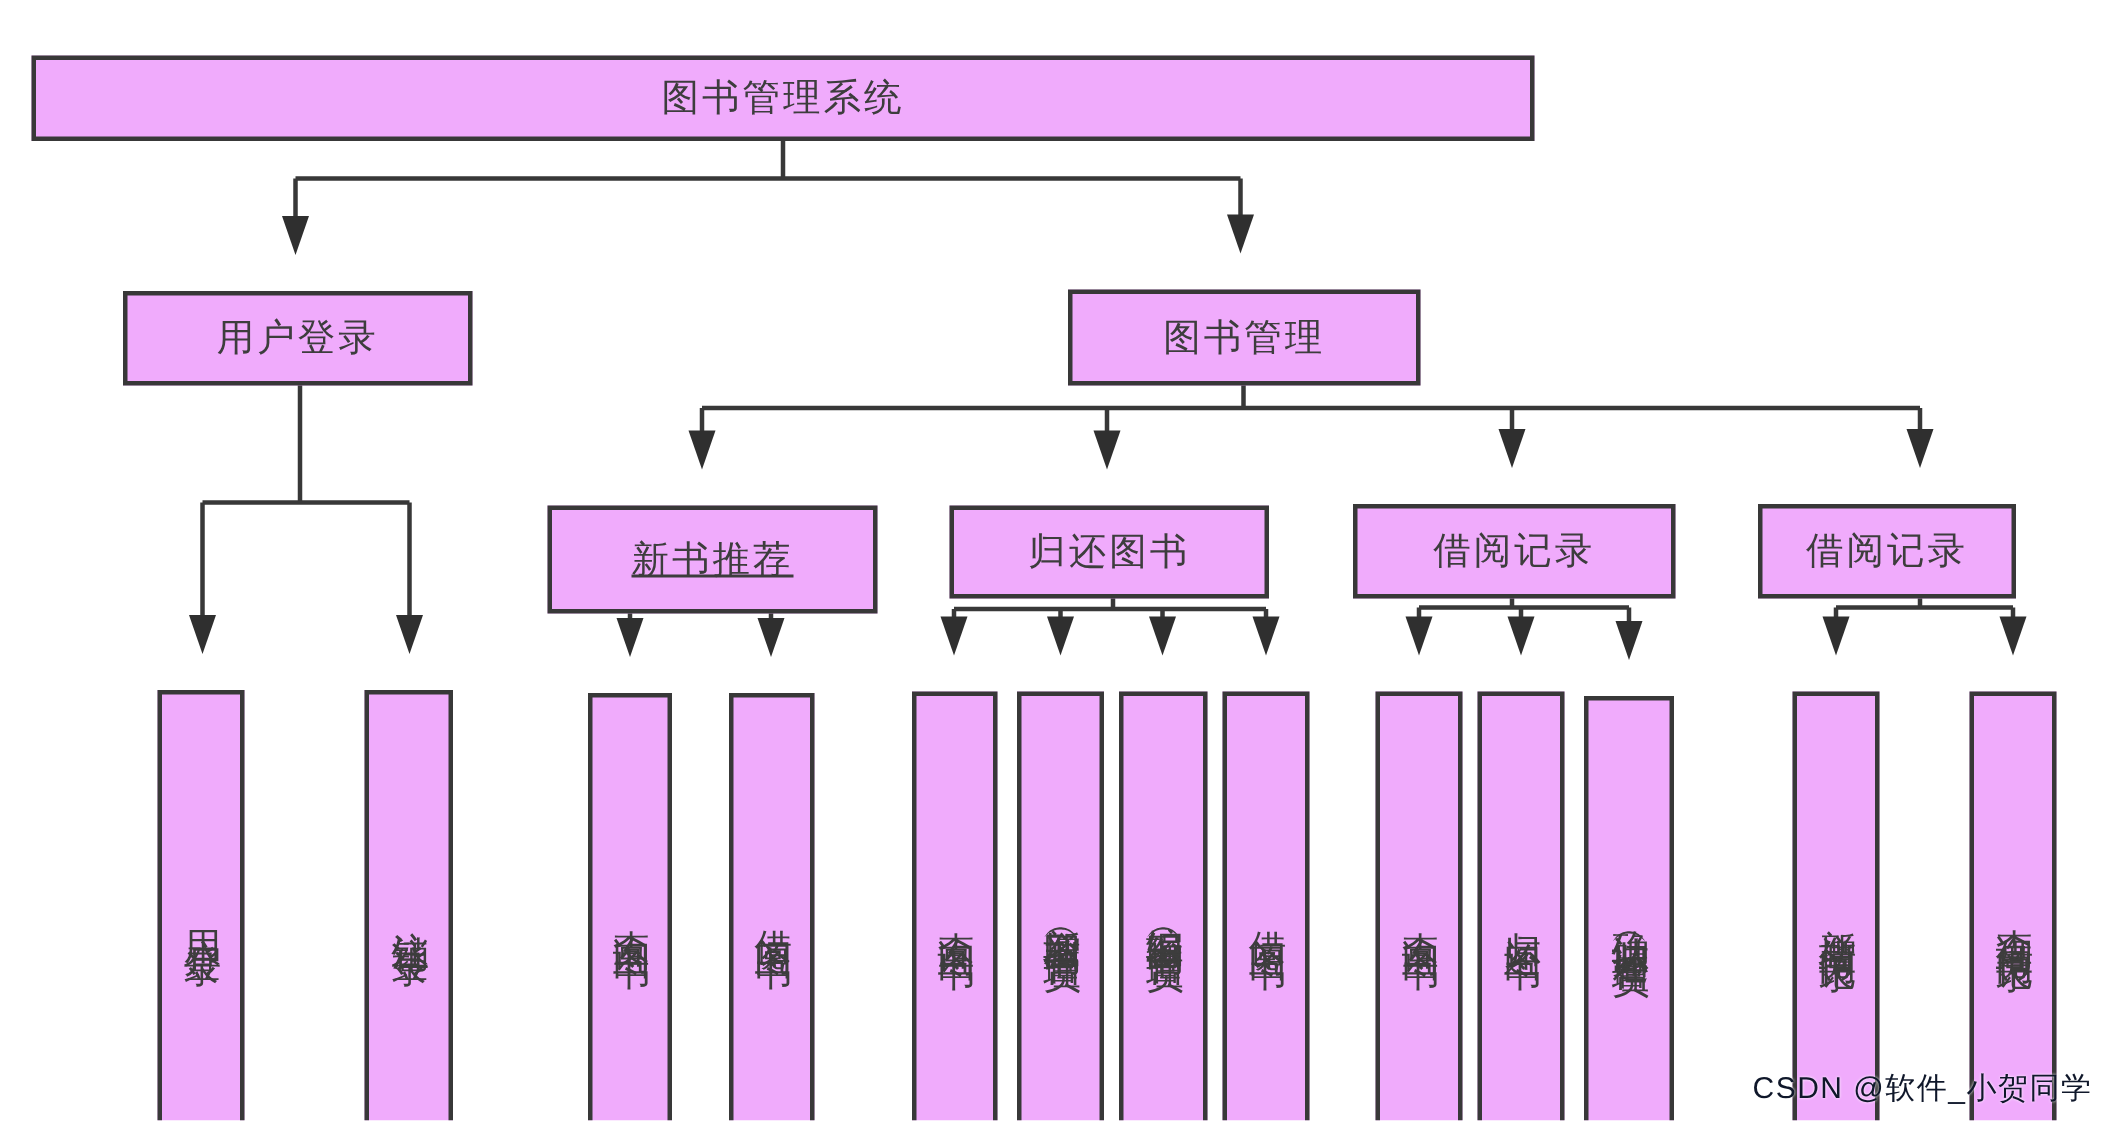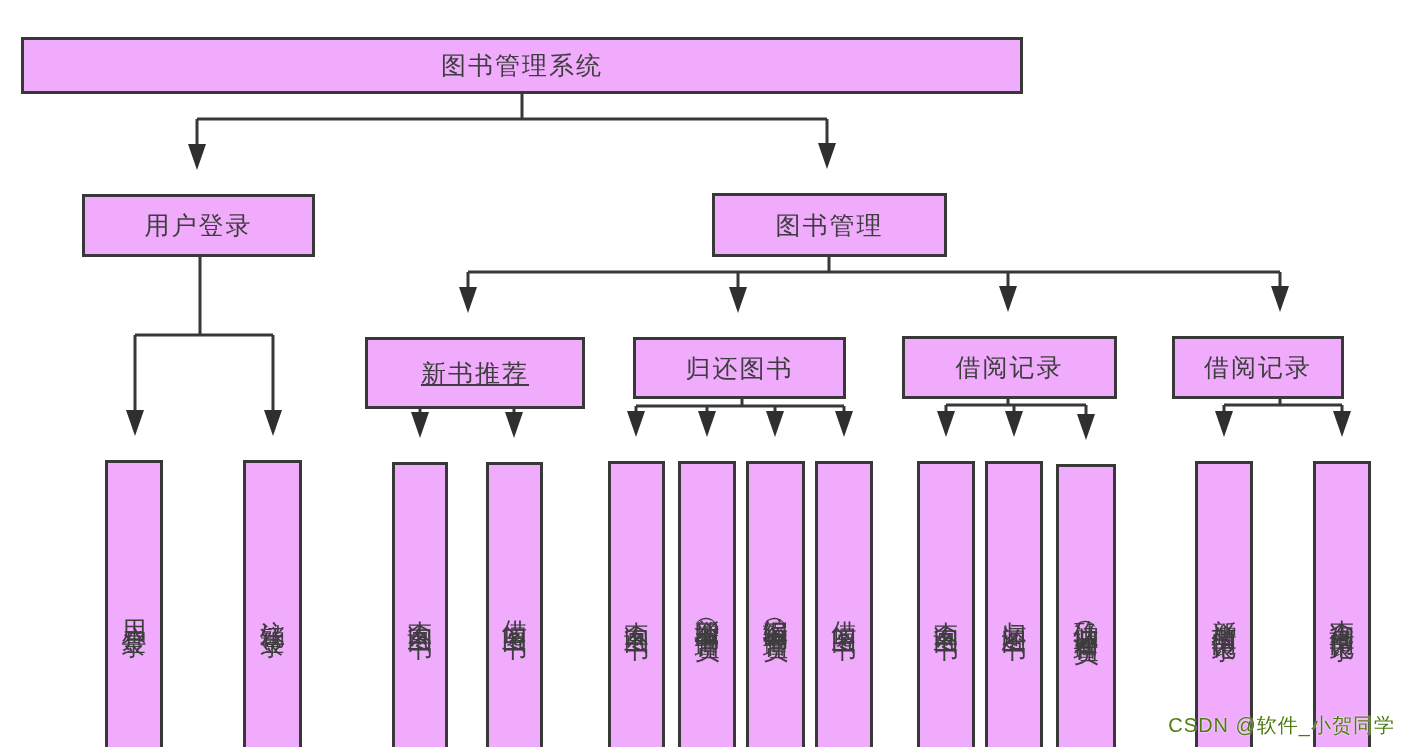--- a/index.html
+++ b/index.html
@@ -48,21 +48,21 @@
     text-align: center;
   }
   .vnode span {
     display: inline-block;
   }
   #watermark {
     position: absolute;
     right: 10px;
     bottom: 8px;
     font-size: 20px;
-    color: #4d7c0f;
+    color: #0f172a;
     letter-spacing: 1px;
     white-space: nowrap;
     text-shadow: 0 0 2px #ffffff;
   }
 </style>
 </head>
 <body>
 
 <div id="stage">
 

